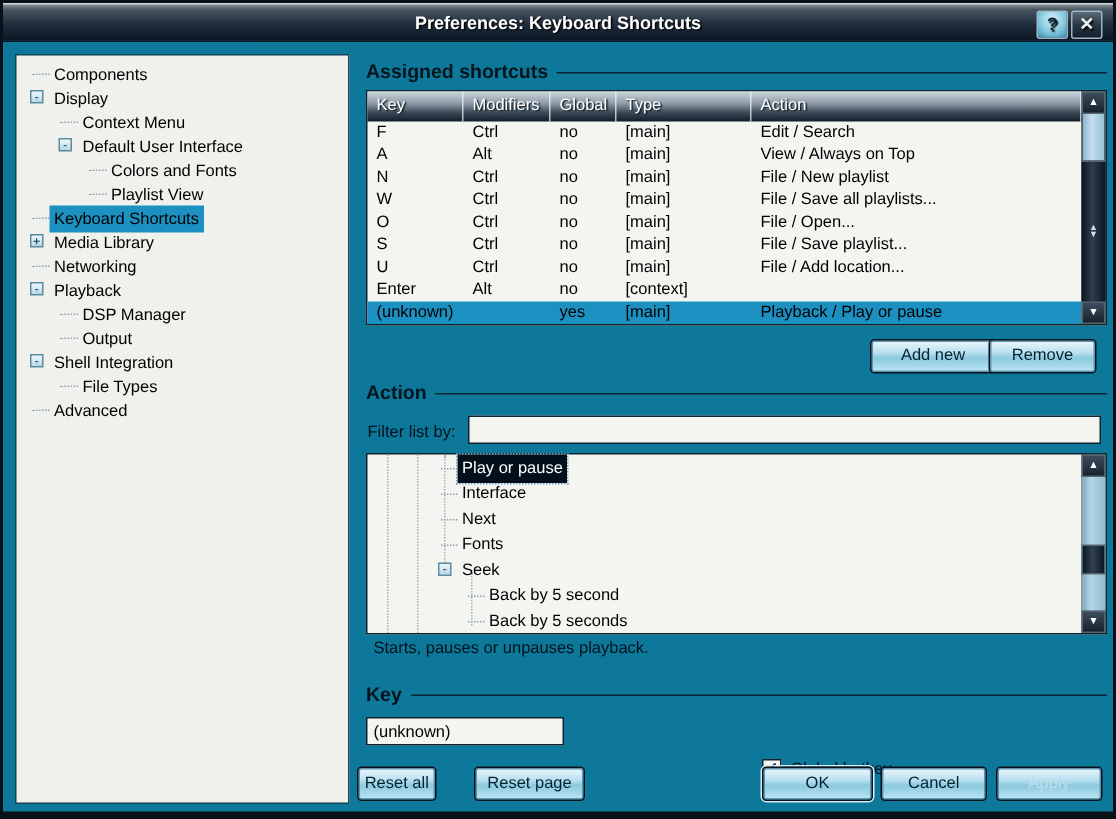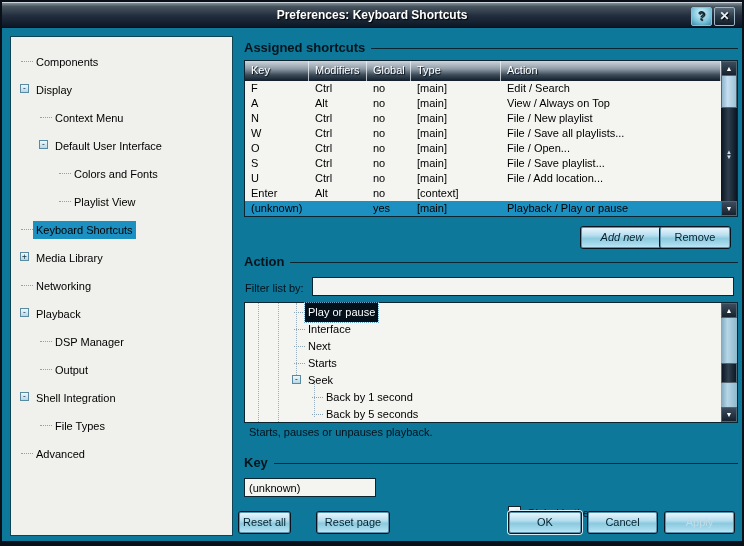--- a/index.html
+++ b/index.html
@@ -23,21 +23,21 @@
     cursor:default;
   }
   #help-btn { left:689px; background:radial-gradient(circle at 50% 30%,#d8f4fc,#7cc4dc 60%,#3c8aa8); color:#0a2a3a; }
   #close-btn { left:712px; background:linear-gradient(180deg,#5a6a78,#2a3847 50%,#121e2a); color:#e8f0f4; }
   
   #tree-panel {
     position:absolute; left:8px; top:34px; width:223px; height:500px;
     background:#f0f0ec; border:1px solid #0e4456; padding-top:4px;
     font-size:11px; color:#000;
   }
-  .tree-row { position:relative; height:16px; line-height:16px; white-space:nowrap;margin-top:12px; }
+  .tree-row { position:relative; height:16px; line-height:16px; white-space:nowrap; }
   .tree-label { padding:1px 3px; }
   .tree-label.selected { background:#1d90c2; color:#000; }
   .expander {
     position:absolute; top:3px; width:9px; height:9px;
     border:1px solid #5a8aa2; background:linear-gradient(180deg,#eef8fb,#b8d8e8);
     font:8px/7px "DejaVu Sans Mono", monospace; text-align:center; color:#12323e;
   }
   .stub { position:absolute; top:8px; border-top:1px dotted #8aa4b4; }
   
   .group { position:absolute; display:flex; align-items:center; height:14px; }
@@ -211,43 +211,43 @@
       <div class="sb-btn">▲</div>
       <div class="sb-thumb-light"></div>
       <div class="sb-track-dark">
         <span class="grip">▲</span>
         <span class="grip">▼</span>
       </div>
       <div class="sb-btn">▼</div>
     </div>
   </div>
 
-  <div class="btn" style="left:578px; top:224px; width:84px;font-style:italic;">Add new</div>
+  <div class="btn" style="left:578px; top:224px; width:84px;">Add new</div>
   <div class="btn" style="left:657px; top:224px; width:72px;">Remove</div>
 
   <div class="group" style="left:242px; top:252px; width:494px;">
     <span class="glabel">Action</span>
     <span class="gline"></span>
   </div>
 
   <span id="filter-label">Filter list by:</span>
   <input class="field" style="left: 310px; top: 275px; width: 422px; height: 19px;" value="">
 
   <div id="action-list">
     <div class="guide" style="left:13px;"></div>
     <div class="guide" style="left:33px;"></div>
     <div class="guide" style="left:51px; height:80px;"></div>
     <div class="guide" style="left:69px; top:78px; height:36px; bottom:auto;"></div>
     <div id="action-items" style="position:relative;">
         <div class="alist-row"><span class="stub" style="left: 49px; width: 11px; top: 9px;"></span><span class="alist-label focused" style="margin-left: 60px; display: inline-block;">Play or pause</span></div>
         <div class="alist-row"><span class="stub" style="left: 49px; width: 11px; top: 9px;"></span><span class="alist-label" style="margin-left: 60px; display: inline-block;">Interface</span></div>
         <div class="alist-row"><span class="stub" style="left: 49px; width: 11px; top: 9px;"></span><span class="alist-label" style="margin-left: 60px; display: inline-block;">Next</span></div>
-        <div class="alist-row"><span class="stub" style="left: 49px; width: 11px; top: 9px;"></span><span class="alist-label" style="margin-left: 60px; display: inline-block;">Starts</span></div>
+        <div class="alist-row"><span class="stub" style="left: 49px; width: 11px; top: 9px;"></span><span class="alist-label" style="margin-left: 60px; display: inline-block;">Fonts</span></div>
         <div class="alist-row"><span class="expander" style="left: 47px; top: 4px;">-</span><span class="alist-label" style="margin-left: 60px; display: inline-block; text-align: center;">Seek</span></div>
-        <div class="alist-row"><span class="stub" style="left: 67px; width: 11px; top: 9px;"></span><span class="alist-label" style="margin-left: 78px; display: inline-block;">Back by 1 second</span></div>
+        <div class="alist-row"><span class="stub" style="left: 67px; width: 11px; top: 9px;"></span><span class="alist-label" style="margin-left: 78px; display: inline-block;">Back by 5 second</span></div>
         <div class="alist-row"><span class="stub" style="left: 67px; width: 11px; top: 9px;"></span><span class="alist-label" style="margin-left: 78px; display: inline-block;">Back by 5 seconds</span></div>
       </div>
     <div class="scrollbar">
       <div class="sb-btn">▲</div>
       <div class="sb-track-light">
         <div class="sb-thumb-dark"></div>
       </div>
       <div class="sb-btn">▼</div>
     </div>
   </div>

